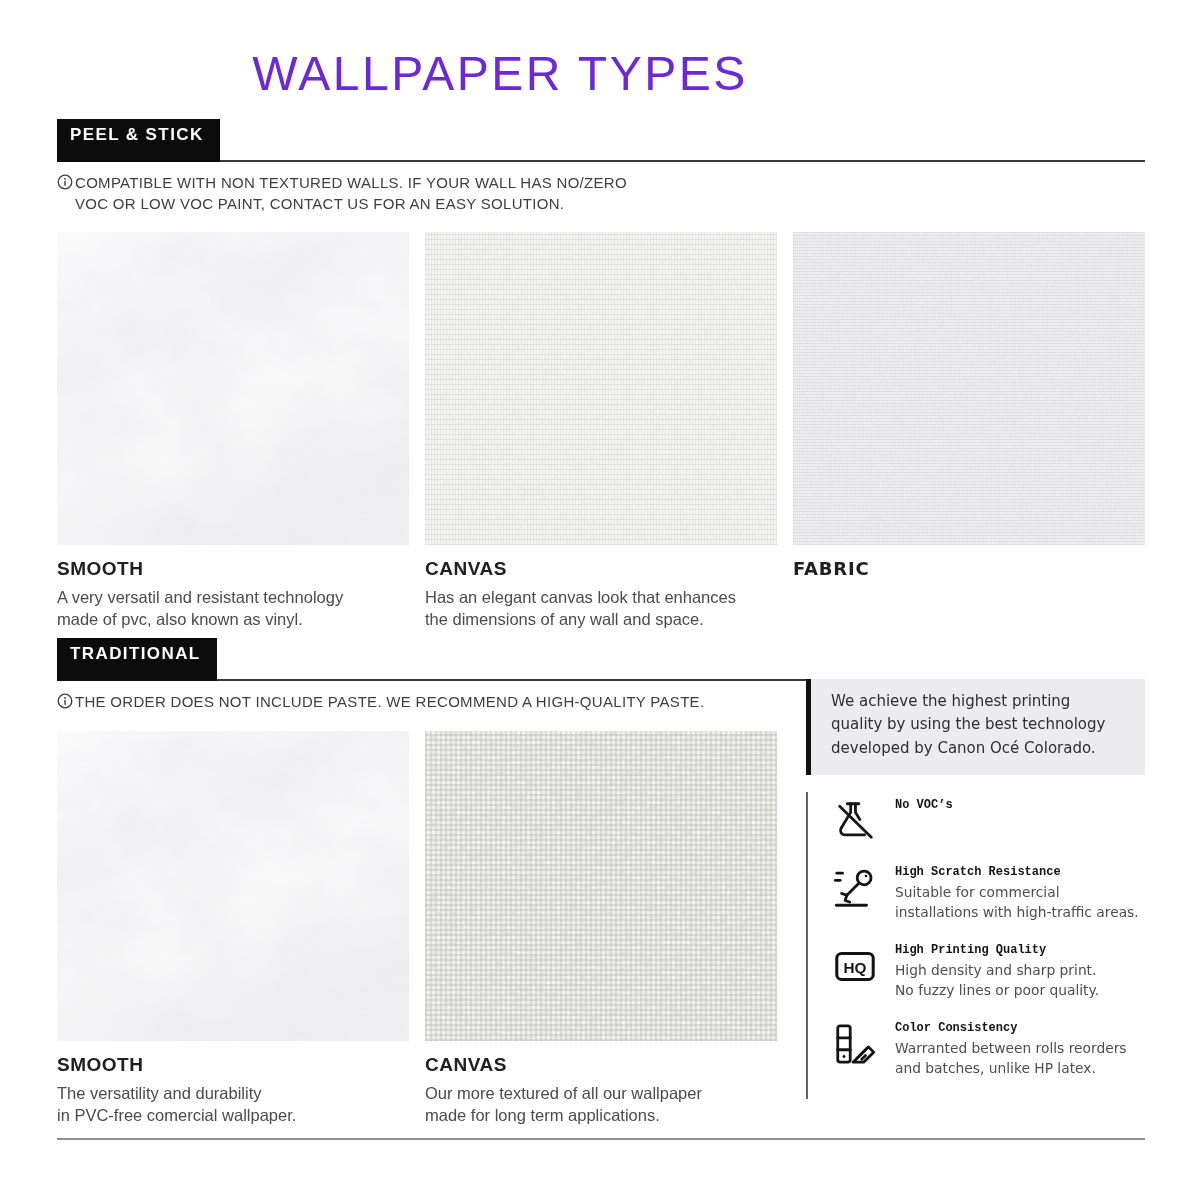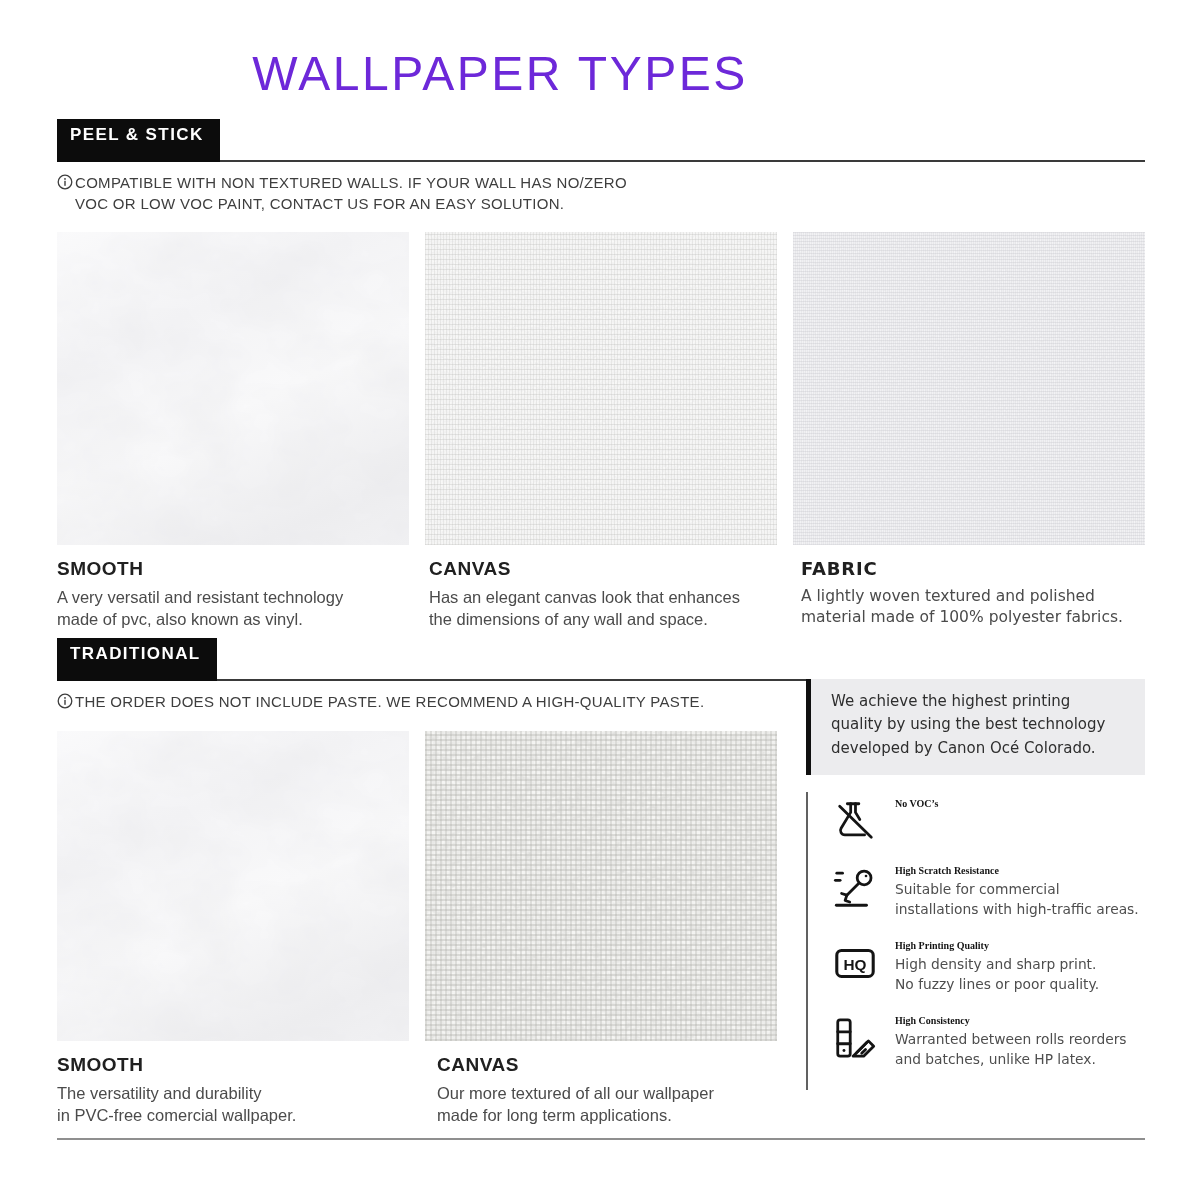--- a/index.html
+++ b/index.html
@@ -50,21 +50,21 @@
       repeating-linear-gradient(0deg, rgba(178,178,186,0.26) 0 1px, rgba(255,255,255,0) 1px 3px),
       repeating-linear-gradient(90deg, rgba(178,178,186,0.16) 0 1px, rgba(255,255,255,0) 1px 2px);
   }
   .sw-burlap {
     background-color:#f5f5f3;
     background-image:
       repeating-linear-gradient(0deg, rgba(150,150,144,0.28) 0 2px, rgba(255,255,255,0) 2px 5px),
       repeating-linear-gradient(90deg, rgba(150,150,144,0.24) 0 2px, rgba(255,255,255,0) 2px 5px);
   }
 
-  .caption-row { display:flex; gap:28px; margin-top:13px; }
+  .caption-row { display:flex; gap:16px; margin-top:13px; }
   .caption { width:352px; }
   .caption h3 { font-size:19px; font-weight:700; letter-spacing:0.5px; color:#202020; margin-bottom:7px; }
   .caption p { font-size:16.5px; color:#4b4b4b; line-height:1.33; white-space:pre-line; }
   .caption.alt h3, .caption.alt p { font-family:"DejaVu Sans", sans-serif; }
   .caption.alt h3 { font-size:18px; letter-spacing:0.8px; }
   .caption.alt p { font-size:15.5px; }
 
   .quote-box {
     position:absolute; left:806px; top:679px; width:339px;
     background:#ececee; border-left:5px solid #101010;
@@ -73,21 +73,21 @@
     font-size:15px; color:#2e2e2e; line-height:1.55;
     white-space:pre-line;
   }
 
   .features {
     position:absolute; left:806px; top:792px; width:339px;
     border-left:2px solid #616161; padding:6px 0 0 24px;
   }
   .feature { display:flex; gap:17px; margin-bottom:21px; }
   .feature .ic { flex:none; width:46px; height:46px; }
-  .feature h4 { font-family:Liberation Serif, serif; font-size:10px; font-weight:700; color:#141414; margin-bottom:4px; }
+  .feature h4 { font-family:Liberation Mono, monospace; font-size:12px; font-weight:700; color:#141414; margin-bottom:4px; }
   .feature p  { font-family:"DejaVu Sans", sans-serif; font-size:13.8px; color:#4e4e4e; line-height:1.42; white-space:pre-line; }
 
   .bottom-rule { position:absolute; left:57px; top:1138px; width:1088px; height:2px; background:#8f8f8f; }
 
   .hidden-defs { position:absolute; width:0; height:0; overflow:hidden; }
 </style>
 </head>
 <body>
 
 <svg class="hidden-defs" aria-hidden="true">
@@ -149,22 +149,20 @@
       <p>A very versatil and resistant technology
 made of pvc, also known as vinyl.</p>
     </div>
     <div class="caption">
       <h3>CANVAS</h3>
       <p>Has an elegant canvas look that enhances
 the dimensions of any wall and space.</p>
     </div>
     <div class="caption alt">
       <h3>FABRIC</h3>
-      <p>A lightly woven textured and polished
-material made of 100% polyester fabrics.</p>
     </div>
   </div>
 </section>
 
 <section class="section" id="sec-trad">
   <div class="sec-head">
     <div class="rule"></div>
     <div class="badge">TRADITIONAL</div>
   </div>
 
@@ -256,21 +254,21 @@
     <svg class="ic" viewBox="0 0 48 48" fill="none" stroke="#141414" stroke-width="2.9" stroke-linecap="round" stroke-linejoin="round">
       <rect x="6" y="5" width="13" height="38" rx="2.5"></rect>
       <line x1="6" y1="17.5" x2="19" y2="17.5"></line>
       <line x1="6" y1="30" x2="19" y2="30"></line>
       <circle cx="12.5" cy="37" r="1.5" fill="#141414" stroke="none"></circle>
       <path d="M22 43 L38 27 L43.5 32.5 L33 43 Z"></path>
       <path d="M26 39 L36.5 28.5"></path>
       <path d="M31 40 l4 -4"></path>
     </svg>
     <div>
-      <h4>High Consistency</h4>
+      <h4>Color Consistency</h4>
       <p>Warranted between rolls reorders
 and batches, unlike HP latex.</p>
     </div>
   </div>
 
 </div>
 
 <div class="bottom-rule"></div>
 
 </body></html>

